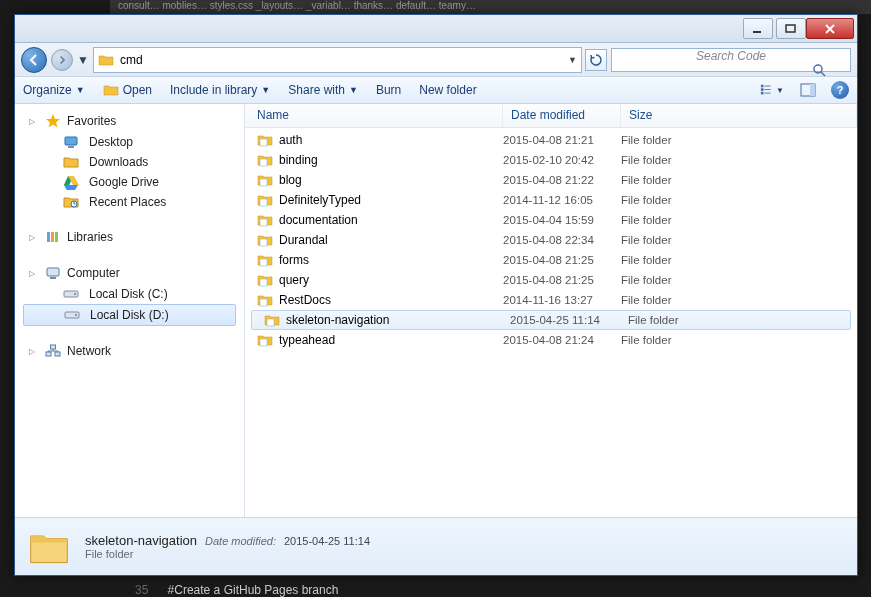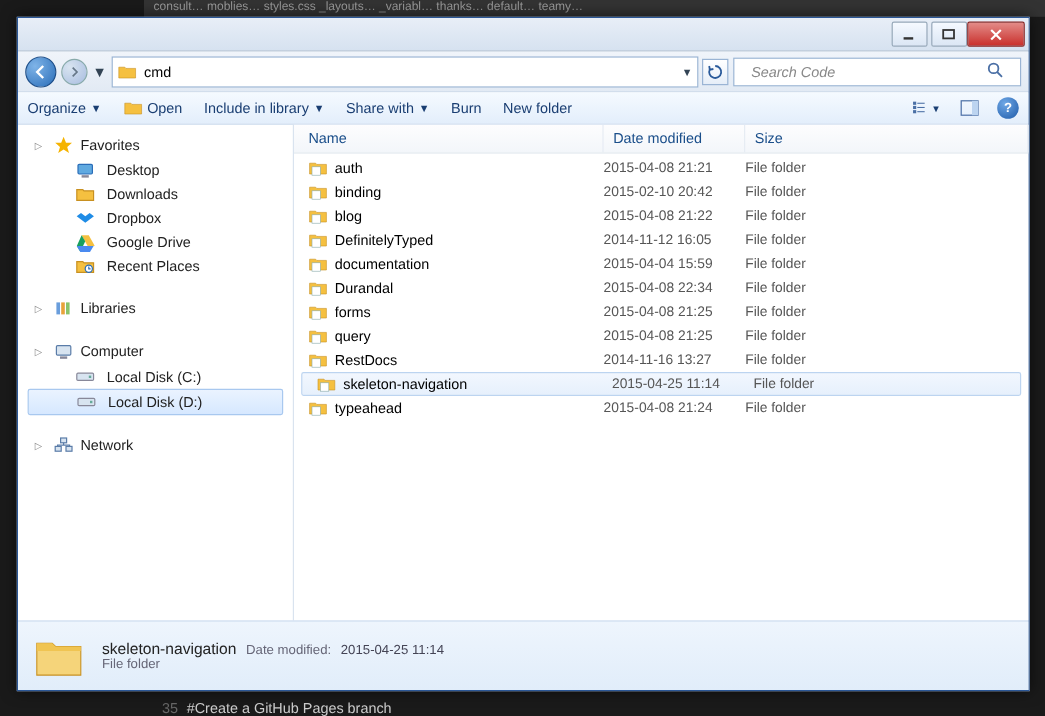--- a/index.html
+++ b/index.html
@@ -1,39 +1,39 @@
 <!DOCTYPE html>
 <html><head>
 <meta charset="utf-8">
 <style>
   * { box-sizing: border-box; margin: 0; padding: 0; font-family: "Segoe UI", Tahoma, sans-serif; font-size: 12px; }
   body { background: #1a1a1a; width: 871px; height: 597px; overflow: hidden; position: relative; }
   .background-code { position: absolute; top: 0; left: 0; right: 0; bottom: 0; color: #888; font-family: monospace; }
-  .bg-tabs { position:absolute; top:0; left:120px; right:0; height:14px; background:#333; color:#999; font-size:10px; white-space:nowrap; overflow:hidden; padding-left:8px;}
+  .bg-tabs { position:absolute; top:0; left:110px; right:0; height:14px; background:#333; color:#999; font-size:10px; white-space:nowrap; overflow:hidden; padding-left:8px;}
   .bg-bottom { position:absolute; bottom:0; left:135px; color:#ccc; font-family: Consolas, monospace; font-size:12px; }
-  .bg-bottom .ln { color:#666; }
+  .bg-bottom .ln { color:#666; margin-right:12px;}
   
   .window { position: absolute; top: 14px; left: 14px; width: 844px; height: 562px; background: #fff; border: 1px solid #2b5797; box-shadow: 0 0 12px rgba(0,0,0,0.6); display:flex; flex-direction:column; }
   
   .titlebar { height: 28px; background: linear-gradient(#e8eef7,#d6e2f0); display:flex; align-items:stretch; justify-content:flex-end; border-bottom:1px solid #a8b8cc;}
   .titlebar .spacer{flex:1;}
   .win-btn { width:34px; display:flex; align-items:center; justify-content:center; border-left:1px solid rgba(0,0,0,0.05);}
   .win-btn.close{ width:48px; background: linear-gradient(#e38b88,#c9302c); color:#fff; border:1px solid #8a2522; margin:3px 3px 3px 0; border-radius:2px;}
   .win-btn.min,.win-btn.max{ background:linear-gradient(#f5f9ff,#dbe6f4); border:1px solid #9ab; margin:3px 0 3px 3px; border-radius:2px; width:30px;}
   .win-btn svg{width:12px;height:10px;}
   
   .navbar { height:34px; background: linear-gradient(#f0f4fa,#e2eaf4); display:flex; align-items:center; padding:0 6px; gap:4px; border-bottom:1px solid #c9d6e8;}
   .nav-back,.nav-fwd { width:26px; height:26px; border-radius:50%; background: radial-gradient(circle at 30% 30%, #7fb4e8, #2a6db8); border:1px solid #1d4e89; display:flex; align-items:center; justify-content:center; color:#fff;}
   .nav-fwd{width:22px;height:22px; background: radial-gradient(circle at 30% 30%, #d8e4f0, #a8bde0); border-color:#8aa;}
   .nav-drop{width:12px; color:#345; display:flex;align-items:center;justify-content:center;}
   .address { flex:1; height:24px; background:#fff; border:1px solid #9ab4d4; display:flex; align-items:center; padding:12px 4px; gap:6px;justify-content:center;}
   .address .folder-ico{width:16px;height:16px;}
   .address input{flex:1; border:none; outline:none; font-size:12px;}
   .addr-btn{width:22px;height:22px;border:1px solid #9ab4d4;background:linear-gradient(#fff,#e6eef8);display:flex;align-items:center;justify-content:center;margin-left:-1px;}
-  .search{ width:240px; height:24px; background:#fff; border:1px solid #9ab4d4; display:flex; align-items:center; padding:0 14px; color:#888; font-style:italic;}
+  .search{ width:240px; height:24px; background:#fff; border:1px solid #9ab4d4; display:flex; align-items:center; padding:0 24px; color:#888; font-style:italic;flex-direction:column;}
   .search .mag{margin-left:auto; color:#4a6fa5; font-style:normal;}
   
   .toolbar{ height:27px; background:linear-gradient(#f5faff,#e3eefb); border-bottom:1px solid #c2d4ea; display:flex; align-items:center; padding:0 8px; gap:18px; color:#1a3e72;}
   .tb-item{display:flex;align-items:center;gap:4px; cursor:default;}
   .tb-item .arr{font-size:9px;}
   .tb-right{margin-left:auto; display:flex; gap:10px; align-items:center;}
   .tb-iconbtn{width:26px;height:22px;display:flex;align-items:center;justify-content:center;border:1px solid transparent;}
   .help{color:#fff;background:radial-gradient(circle at 35% 30%,#6fa8e6,#1e5aa8);width:18px;height:18px;border-radius:50%;display:flex;align-items:center;justify-content:center;font-weight:bold;font-size:11px;}
   
   .body{flex:1; display:flex; min-height:0;}
@@ -56,21 +56,21 @@
   .row{display:flex; height:20px; align-items:center;}
   .row.sel{background:linear-gradient(#f2f7fe,#e6f0fc); border:1px solid #bcd4f0; border-radius:2px; margin:0 6px;}
   .row .c-name{display:flex;align-items:center; gap:6px;}
   .row .c-date,.row .c-type,.row .c-size{color:#555; font-size:11.5px;}
   .fico{width:16px;height:16px;}
   
   .details{height:58px; background:linear-gradient(#eef5fd,#e1edfa); border-top:1px solid #c9d9ee; display:flex; align-items:center; padding:6px 12px; gap:14px;}
   .details .big-ico{width:44px;height:44px;}
   .details .meta .line1{display:flex;gap:8px;align-items:baseline;}
   .details .meta .name{font-size:13px;color:#222;}
-  .details .meta .label{color:#667; font-size:11px;}
+  .details .meta .label{color:#667; font-size:11px;font-style:italic;}
   .details .meta .val{color:#445; font-size:11px;}
   .details .meta .line2{color:#667;font-size:11px;}
   
   .folder-svg{fill:#f5c040;stroke:#c89020;stroke-width:0.5;}
   .star-svg{fill:#f5b301;}
 </style>
 </head>
 <body>
 
 <div class="background-code">
@@ -201,26 +201,20 @@
               <span>Desktop</span>
             </div>
             <div class="sb-item">
               <svg class="ico" viewBox="0 0 16 16">
                 <path d="M1 4 h5 l1 1 h8 v8 h-14 z" fill="#f5c040" stroke="#c89020"></path>
               </svg>
               <span>Downloads</span>
             </div>
             <div class="sb-item">
               <svg class="ico" viewBox="0 0 16 16">
-                <path d="M4 3 L8 6 L4 9 L0 6 Z M12 3 L16 6 L12 9 L8 6 Z M4 9 L8 12 L12 9 L8 6 Z" fill="#1f8ce6" transform="scale(0.9) translate(1,1)"></path>
-              </svg>
-              <span>Dropbox</span>
-            </div>
-            <div class="sb-item">
-              <svg class="ico" viewBox="0 0 16 16">
                 <path d="M5 2 h6 l5 9 h-6 z" fill="#f5c040"></path>
                 <path d="M5 2 l-4 9 l3 5 l4 -9 z" fill="#19a05e"></path>
                 <path d="M1 11 h14 l-3 5 h-8 z" fill="#4a8af0"></path>
               </svg>
               <span>Google Drive</span>
             </div>
             <div class="sb-item">
               <svg class="ico" viewBox="0 0 16 16">
                 <path d="M1 4 h5 l1 1 h8 v8 h-14 z" fill="#f5c040" stroke="#c89020"></path>
                 <circle cx="11" cy="10" r="3" fill="#fff" stroke="#2a6db8"></circle>

